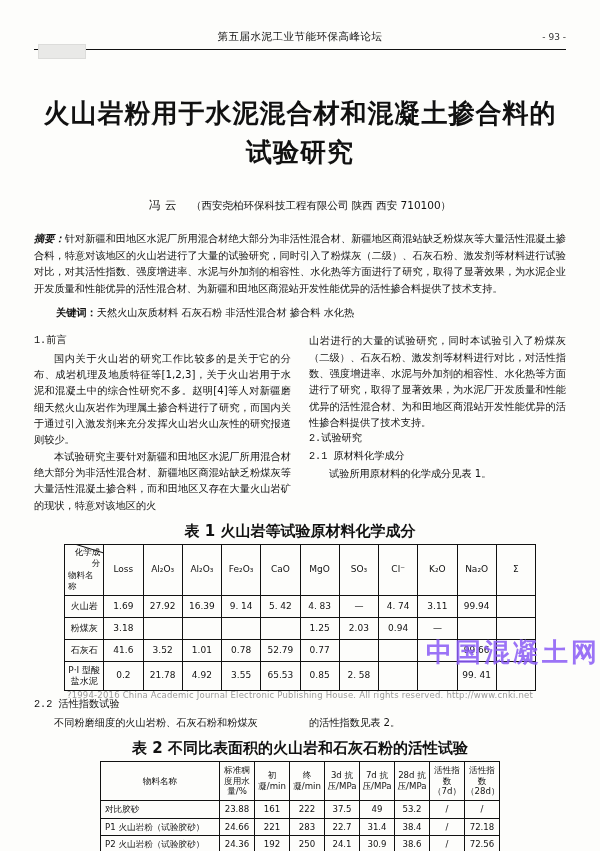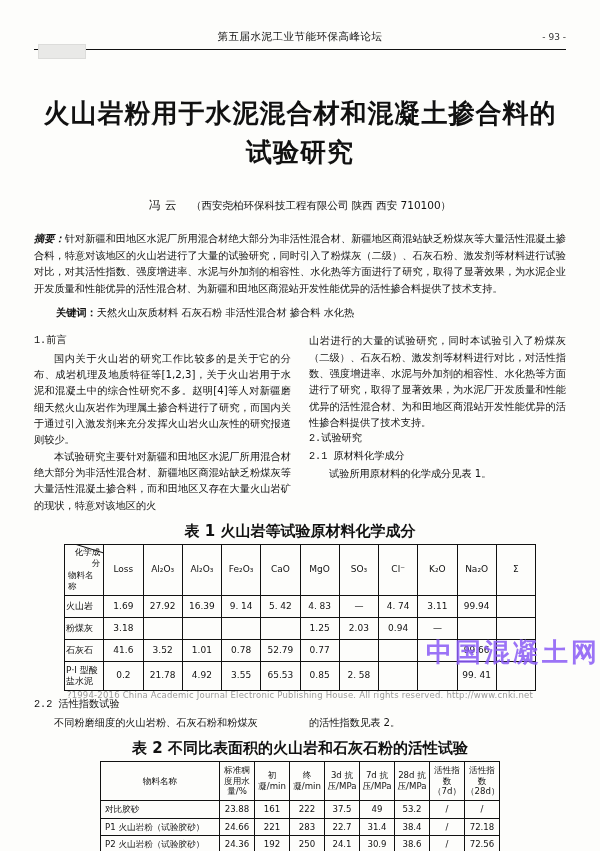--- a/index.html
+++ b/index.html
@@ -140,21 +140,21 @@
     overflow:hidden;
   }
   .t1 .corner .slash:after{
     content:"";
     position:absolute; left:-12%; top:-12%;
     width:128%; height:128%;
     border-top:1px solid #111;
     transform-origin:0 0;
     transform:rotate(17deg);
   }
-  .t1 .name { text-align:left; }
+  .t1 .name { text-align:center; }
   .t2 { width:400px; margin:0 auto; }
   .t2 td, .t2 th { font-size:8.6px; padding:3px 1px; }
   .t2 .left { text-align:left; padding-left:4px; }
   
   .watermark {
     position:absolute;
     left:0; right:0;
     bottom:36px;
     text-align:right;
     font-size:26px;

